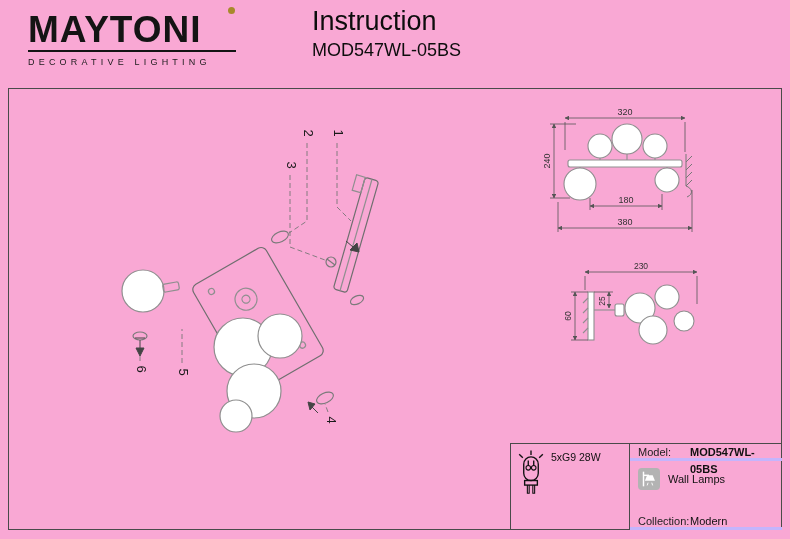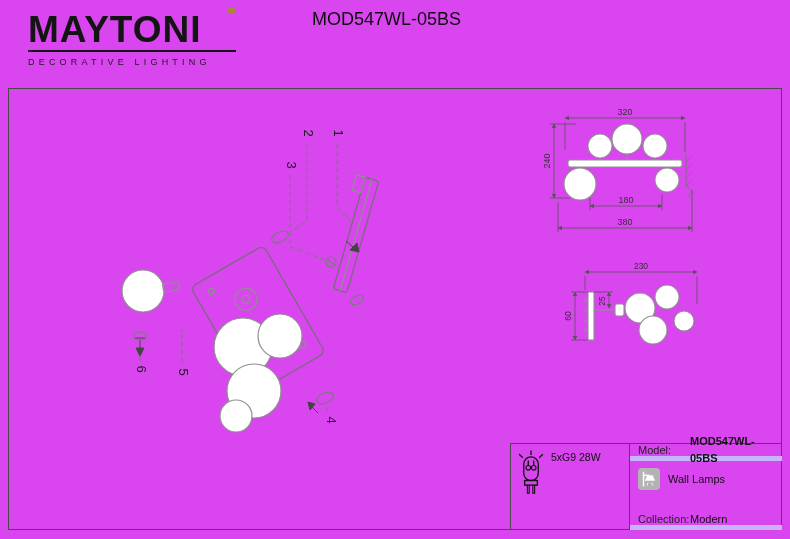--- a/index.html
+++ b/index.html
@@ -1,20 +1,20 @@
 <!DOCTYPE html>
 <html><head>
 <meta charset="utf-8">
 <style>
   * { box-sizing: border-box; }
   html, body { margin: 0; padding: 0; background: #ffffff; }
   .page {
     position: relative;
     width: 790px; height: 539px;
-    background: #d946ef;
+    background: #f9a8d4;
     font-family: "Liberation Sans", sans-serif;
     color: #111;
     overflow: hidden;
   }
   .abs { position: absolute; }
 
   
   .logo { left: 28px; top: 12px; width: 208px; }
   .brand-wrap {
     position: relative; display: block;
@@ -56,22 +56,22 @@
   }
   .bulb-cell {
     width: 119px; border-right: 1px solid #4a4a4a;
     display: flex; flex-direction: row; align-items: flex-start;
     padding-top: 5px;
   }
   .bulb-label { font-size: 10.5px; margin-top: 2px; color: #111; }
   .info-cell { flex: 1; display: flex; flex-direction: column; }
   .spec-row {
     height: 17px; line-height: 17px; font-size: 11px;
-    padding-left: 8px; border-bottom: 5px solid #c4b5fd;
-    display: flex; align-items: center;
+    padding-left: 8px; border-bottom: 3px solid #c4b5fd;
+    display: flex; 
   }
   .spec-label { width: 52px; color: #222; flex: 0 0 auto; }
   .spec-value { color: #111; }
   .spec-value.bold { font-weight: 700; }
   .spec-row.category {
     border-bottom: none; height: auto; flex: 1;
     align-items: flex-start; padding-top: 7px; gap: 8px;
   }
   .category-label { font-size: 11px; line-height: 22px; }
 </style>
@@ -82,20 +82,21 @@
 
   <div class="abs logo">
     <div class="brand-wrap">
       <span class="brand">MAYTONI</span>
       <span class="brand-dot" style="background: rgb(168, 137, 43);"></span>
     </div>
     <div class="brand-sub">DECORATIVE LIGHTING</div>
   </div>
 
   <div class="abs title-block">
+    <div class="doc-title">Instruction</div>
     <div class="doc-model">MOD547WL-05BS</div>
   </div>
 
   <div class="abs main-box"></div>
 
   <svg class="abs exploded" viewBox="0 0 430 430">
     <g stroke="#8f8f8f" fill="none" stroke-width="1.2">
 
       <g transform="translate(203,225) rotate(-30)">
         <rect x="-42" y="-62" width="84" height="124" rx="6" stroke="#6f6f6f"></rect>

